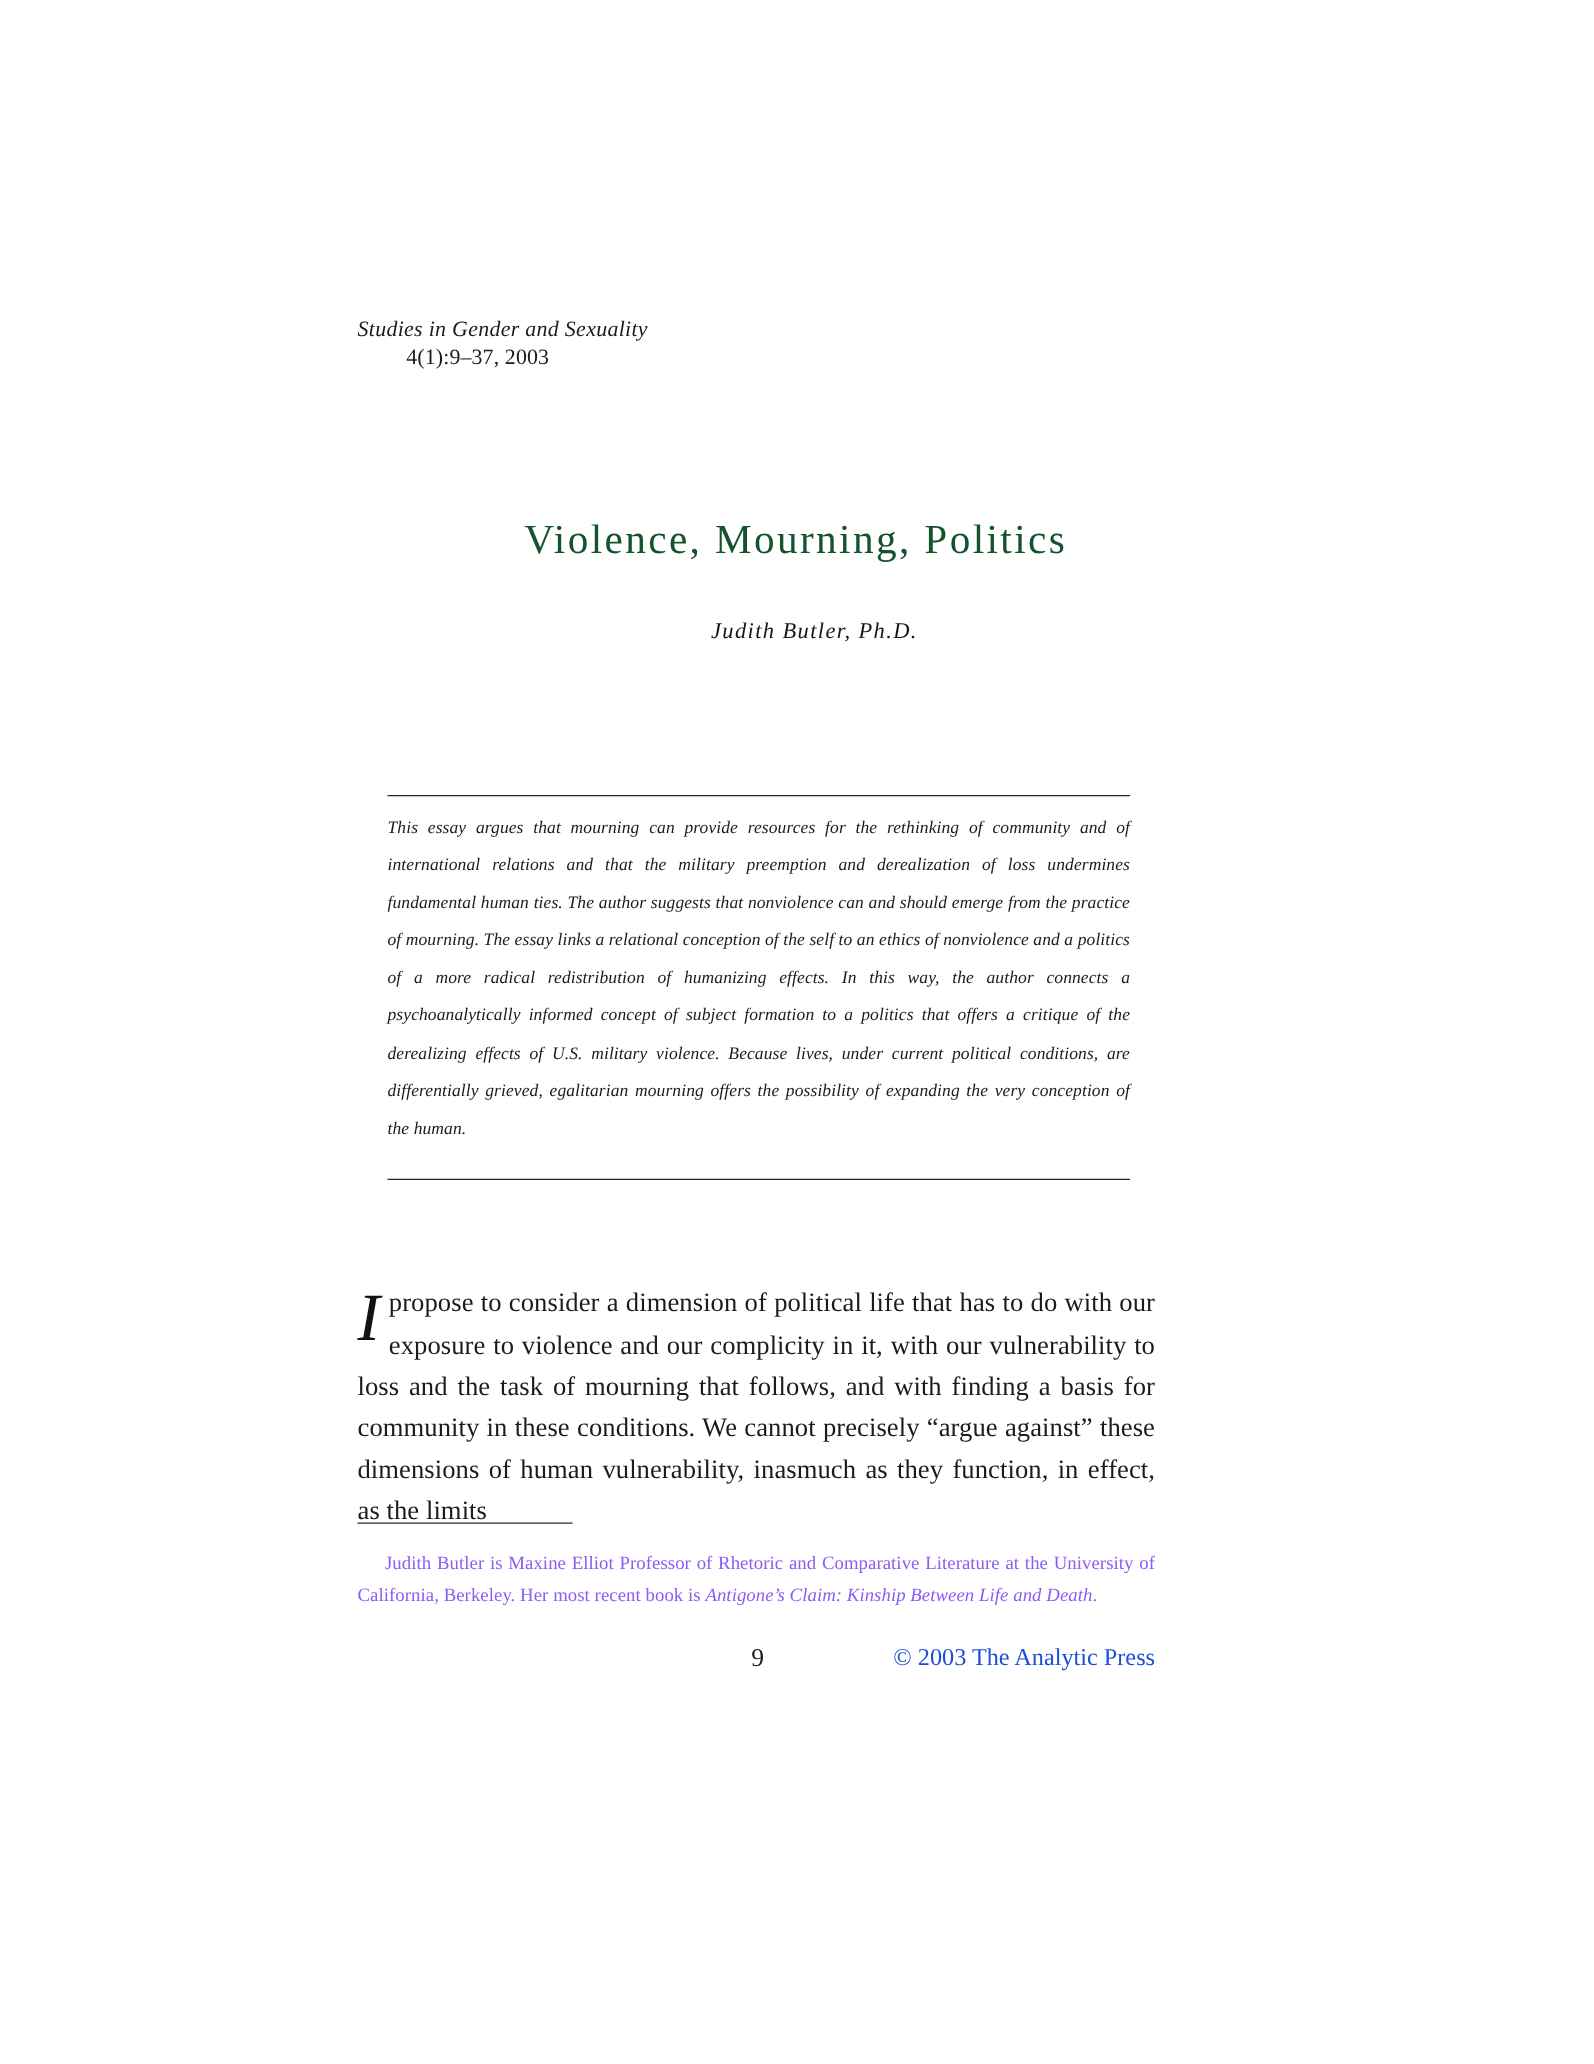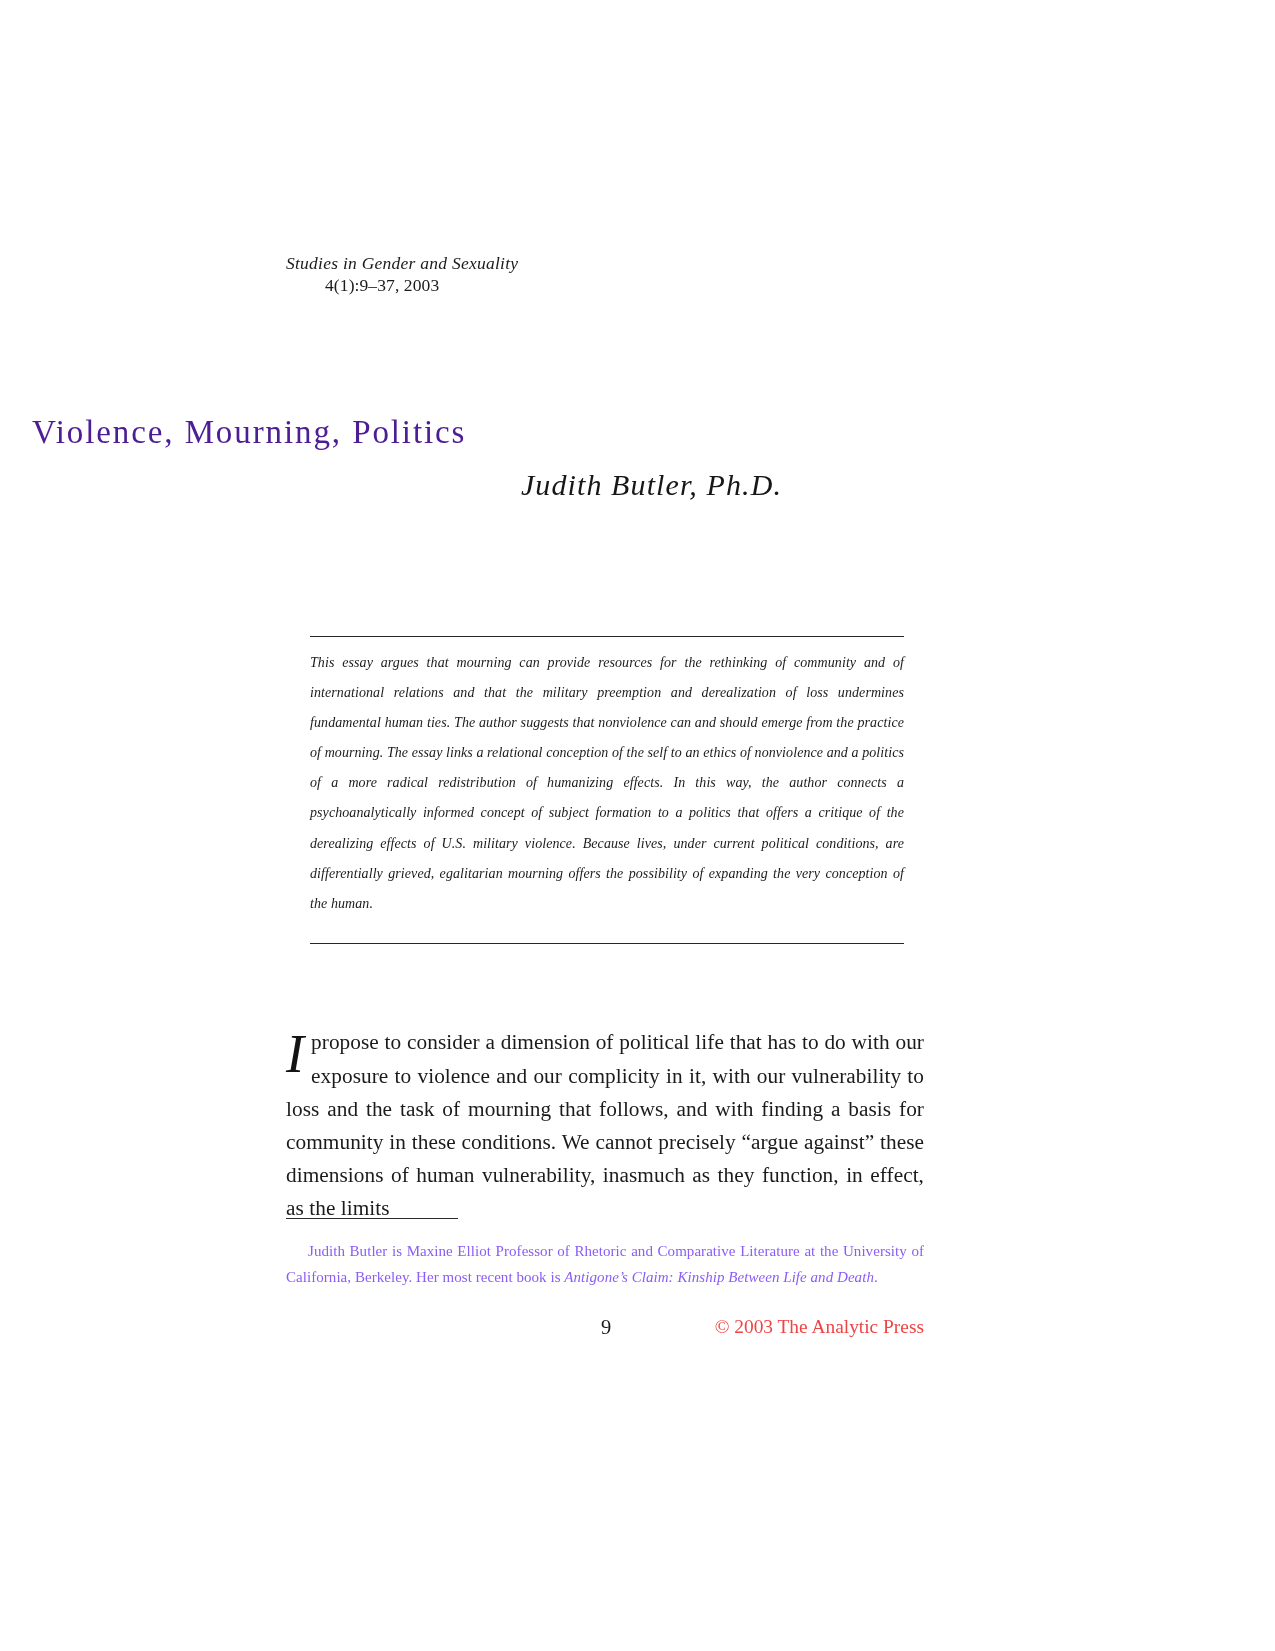--- a/index.html
+++ b/index.html
@@ -49,35 +49,35 @@
     white-space: nowrap;
     margin-left: 39px;
   }
 
   
   .article-title {
     position: absolute;
     left: 0;
     top: 414px;
     width: 1241px;
-    text-align: left;
+    text-align: center;
     font-size: 33px;
     letter-spacing: 1.9px;
     font-weight: 400;
-    color: #4c1d95;
+    color: #14532d;
     padding-left: 32px;
     box-sizing: border-box;
   }
   .article-author {
     position: absolute;
     left: 0;
-    top: 468px;
+    top: 494px;
     width: 1275px;
     text-align: center;
-    font-size: 30px;
+    font-size: 18px;
     font-style: italic;
     letter-spacing: 1.1px;
     color: #171717;
     padding-left: 28px;
     box-sizing: border-box;
   }
 
   
   .abstract-block {
     position: absolute;
@@ -167,21 +167,21 @@
     left: 315px;
     top: 0;
     font-size: 20.5px;
     color: #1b1b1b;
   }
   .copyright {
     position: absolute;
     right: 0;
     top: 0;
     font-size: 19.4px;
-    color: #ef4444;
+    color: #1d4ed8;
     white-space: nowrap;
   }
 </style>
 </head>
 <body>
 
 <div class="page">
 
   <div class="journal-header">
     <div class="journal-name">Studies in Gender and Sexuality</div>

